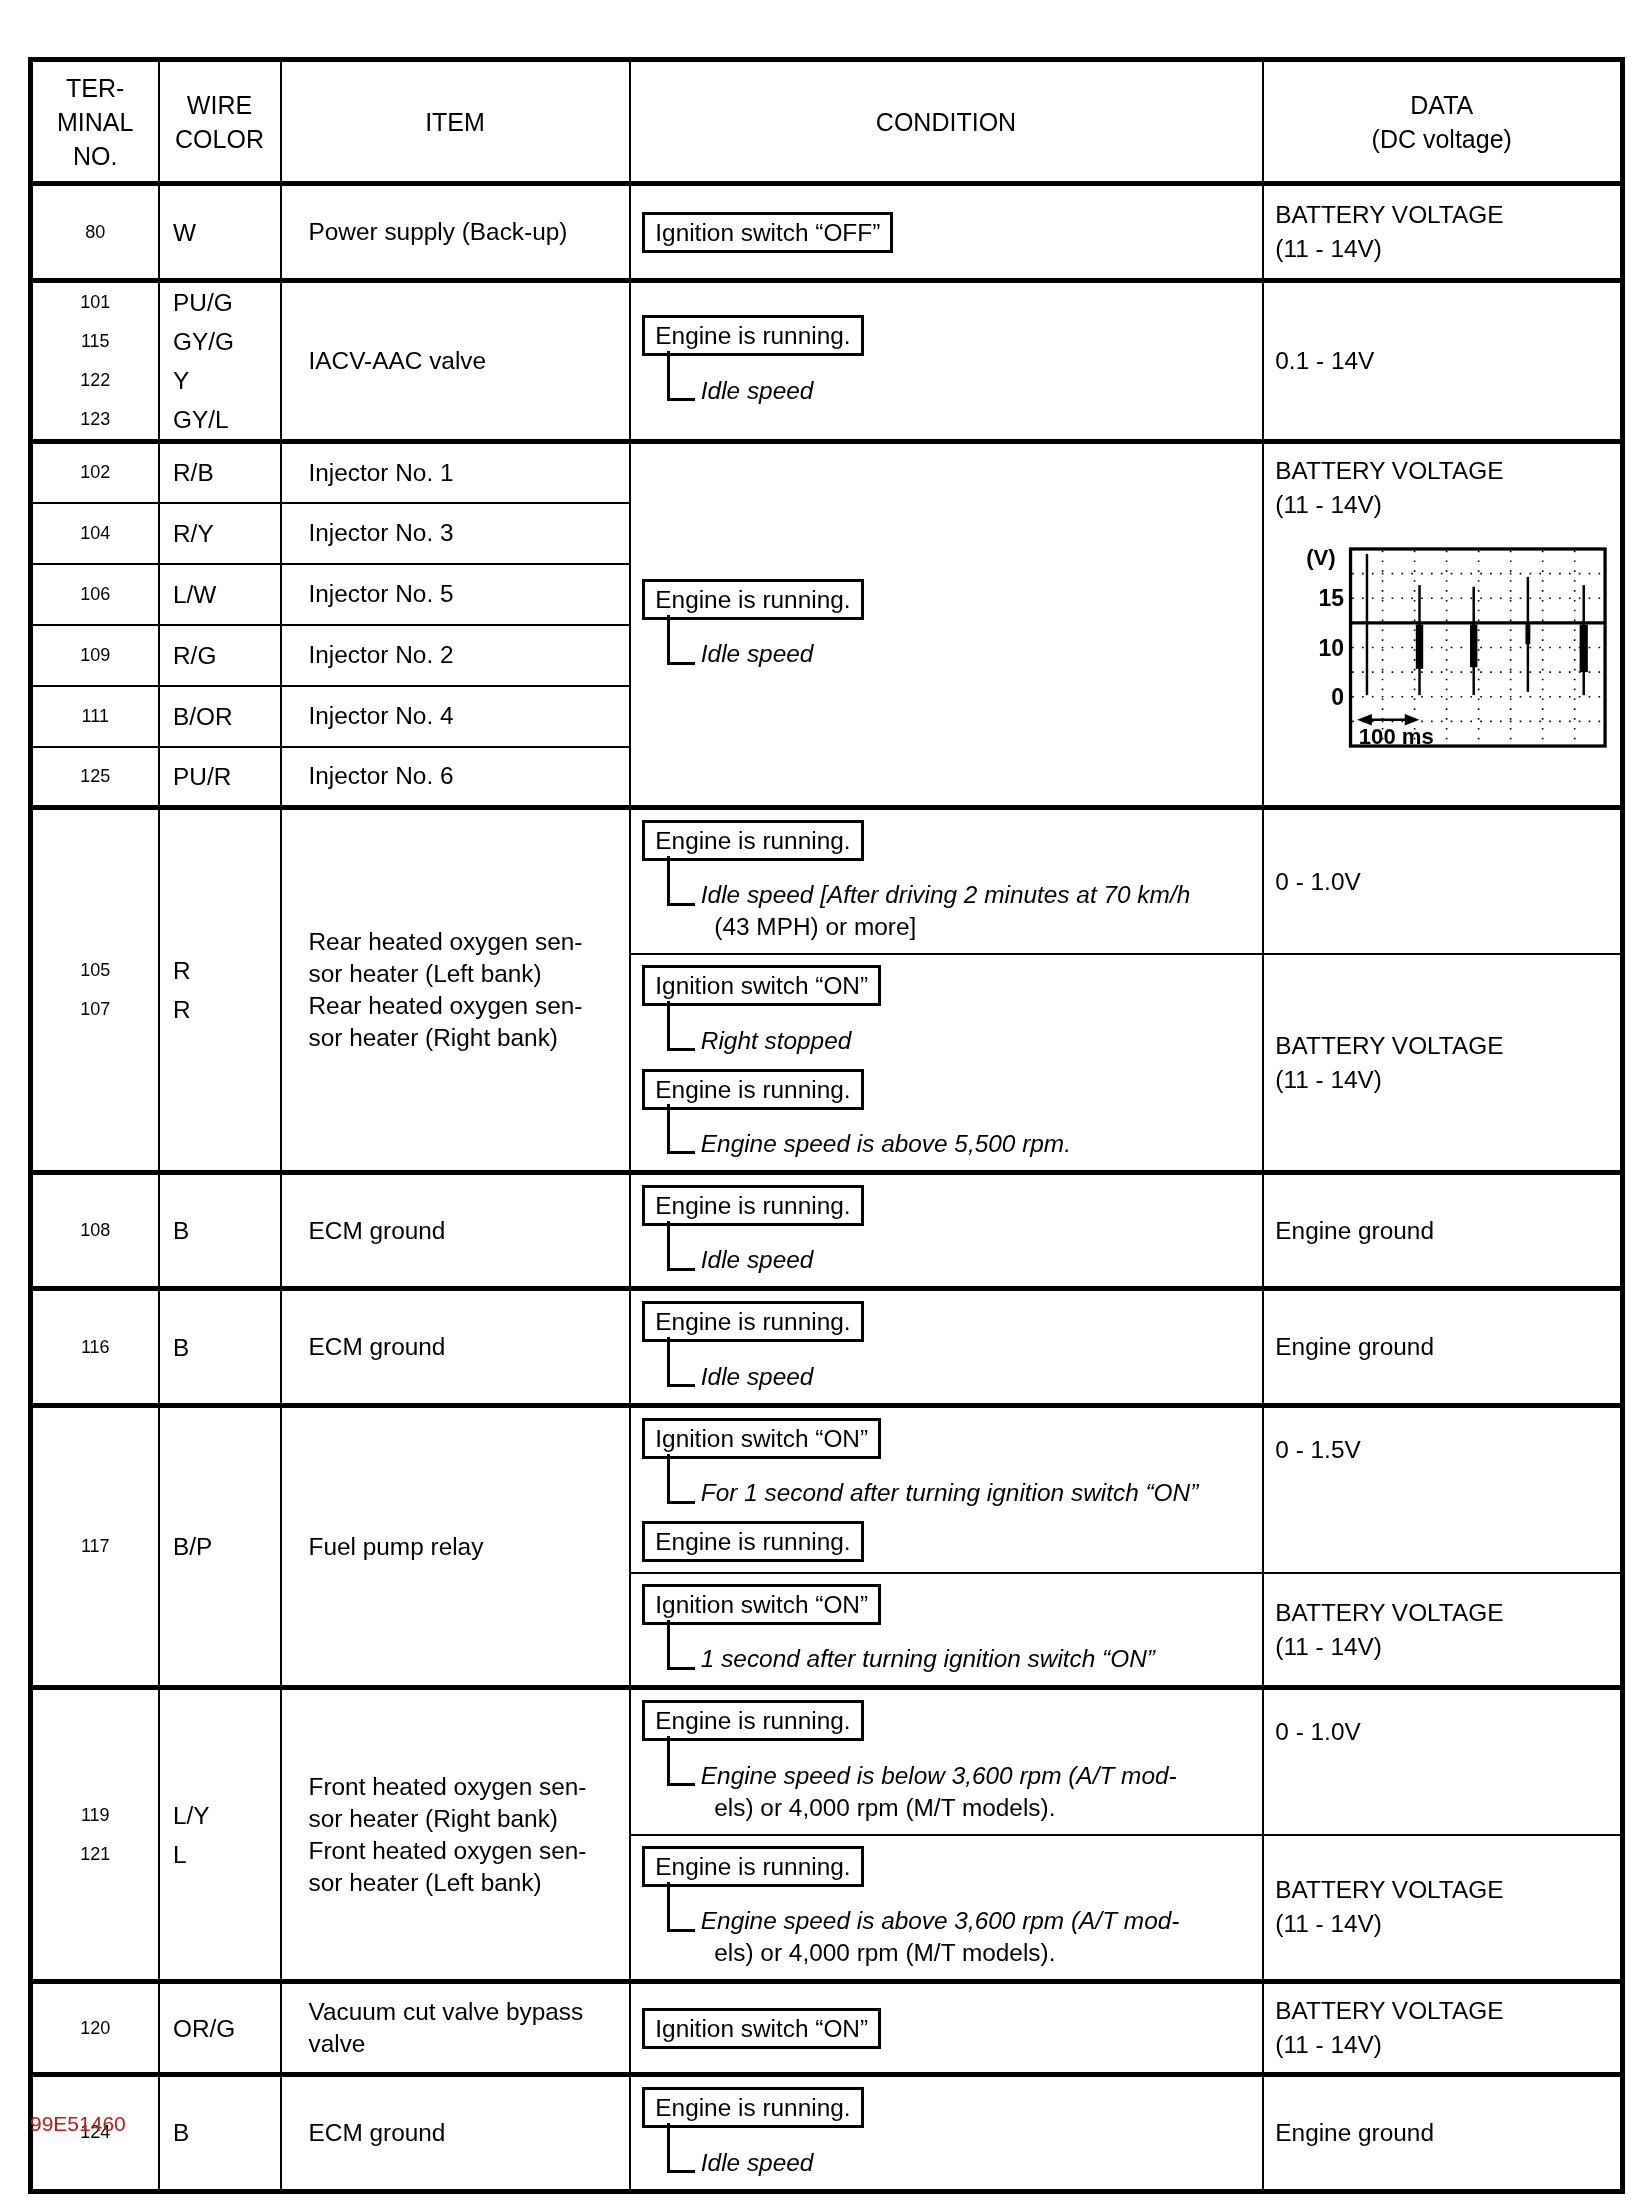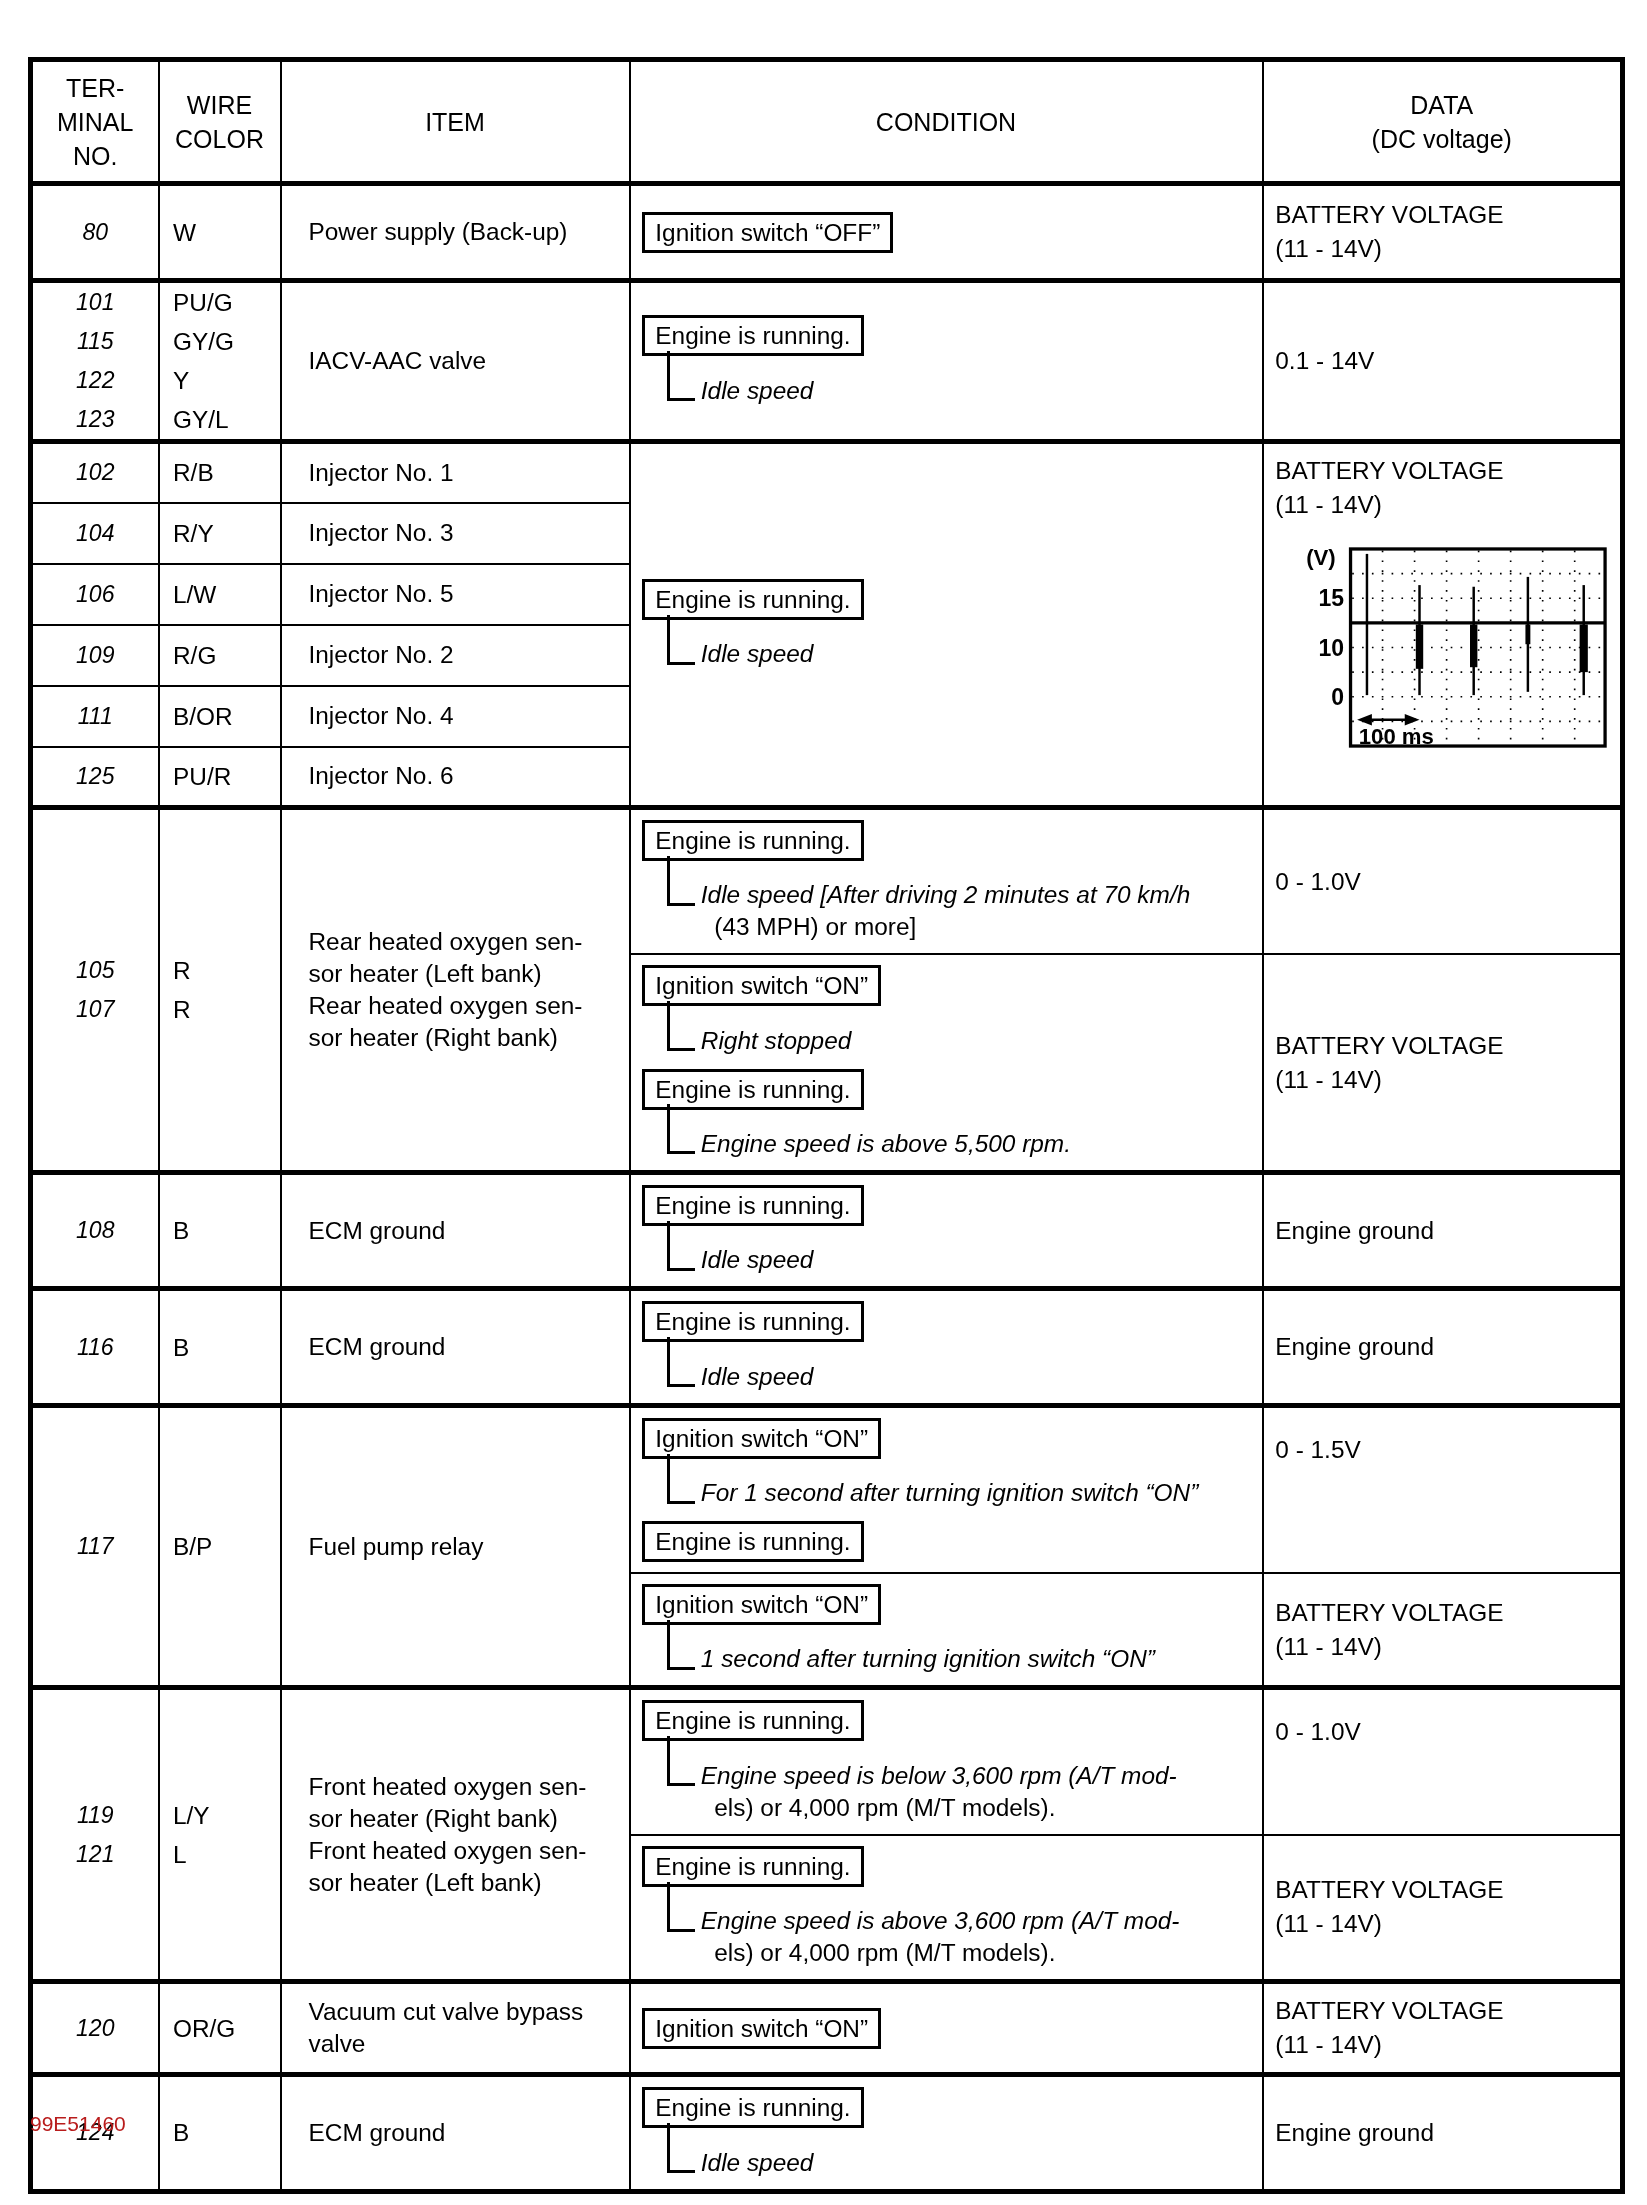--- a/index.html
+++ b/index.html
@@ -10,21 +10,21 @@
   table.ecm{
     border-collapse:collapse;table-layout:fixed;width:1593px;
     position:absolute;left:28px;top:57px;border:5.9px solid #000;
   }
   td{
     border:2.5px solid #000;font-size:24.4px;vertical-align:middle;
     padding:0 11.8px;overflow:hidden;
   }
   tr.major > td{border-top-width:5px;}
   td.hd{text-align:center;font-size:25px;line-height:34px;padding:0;}
-  td.t-cell{text-align:center;padding:0;font-size:23px;line-height:39px;font-style:italic;}
+  td.t-cell{text-align:center;padding:0;font-size:18px;line-height:39px;}
   td.w-cell{padding-left:13.5px;line-height:39px;}
   td.i-cell{padding-left:27px;line-height:32px;}
   td.c-cell{padding:10px 5px 10px 11.8px;}
   td.d-cell{padding-left:11.8px;line-height:34px;}
   td.vtop{vertical-align:top;padding-top:10px;}
   .cbox{
     display:inline-block;border:3.4px solid #000;padding:3px 10px;
     font-size:24.4px;white-space:nowrap;line-height:29px;
   }
   .cond{display:flex;flex-direction:column;align-items:flex-start;}

